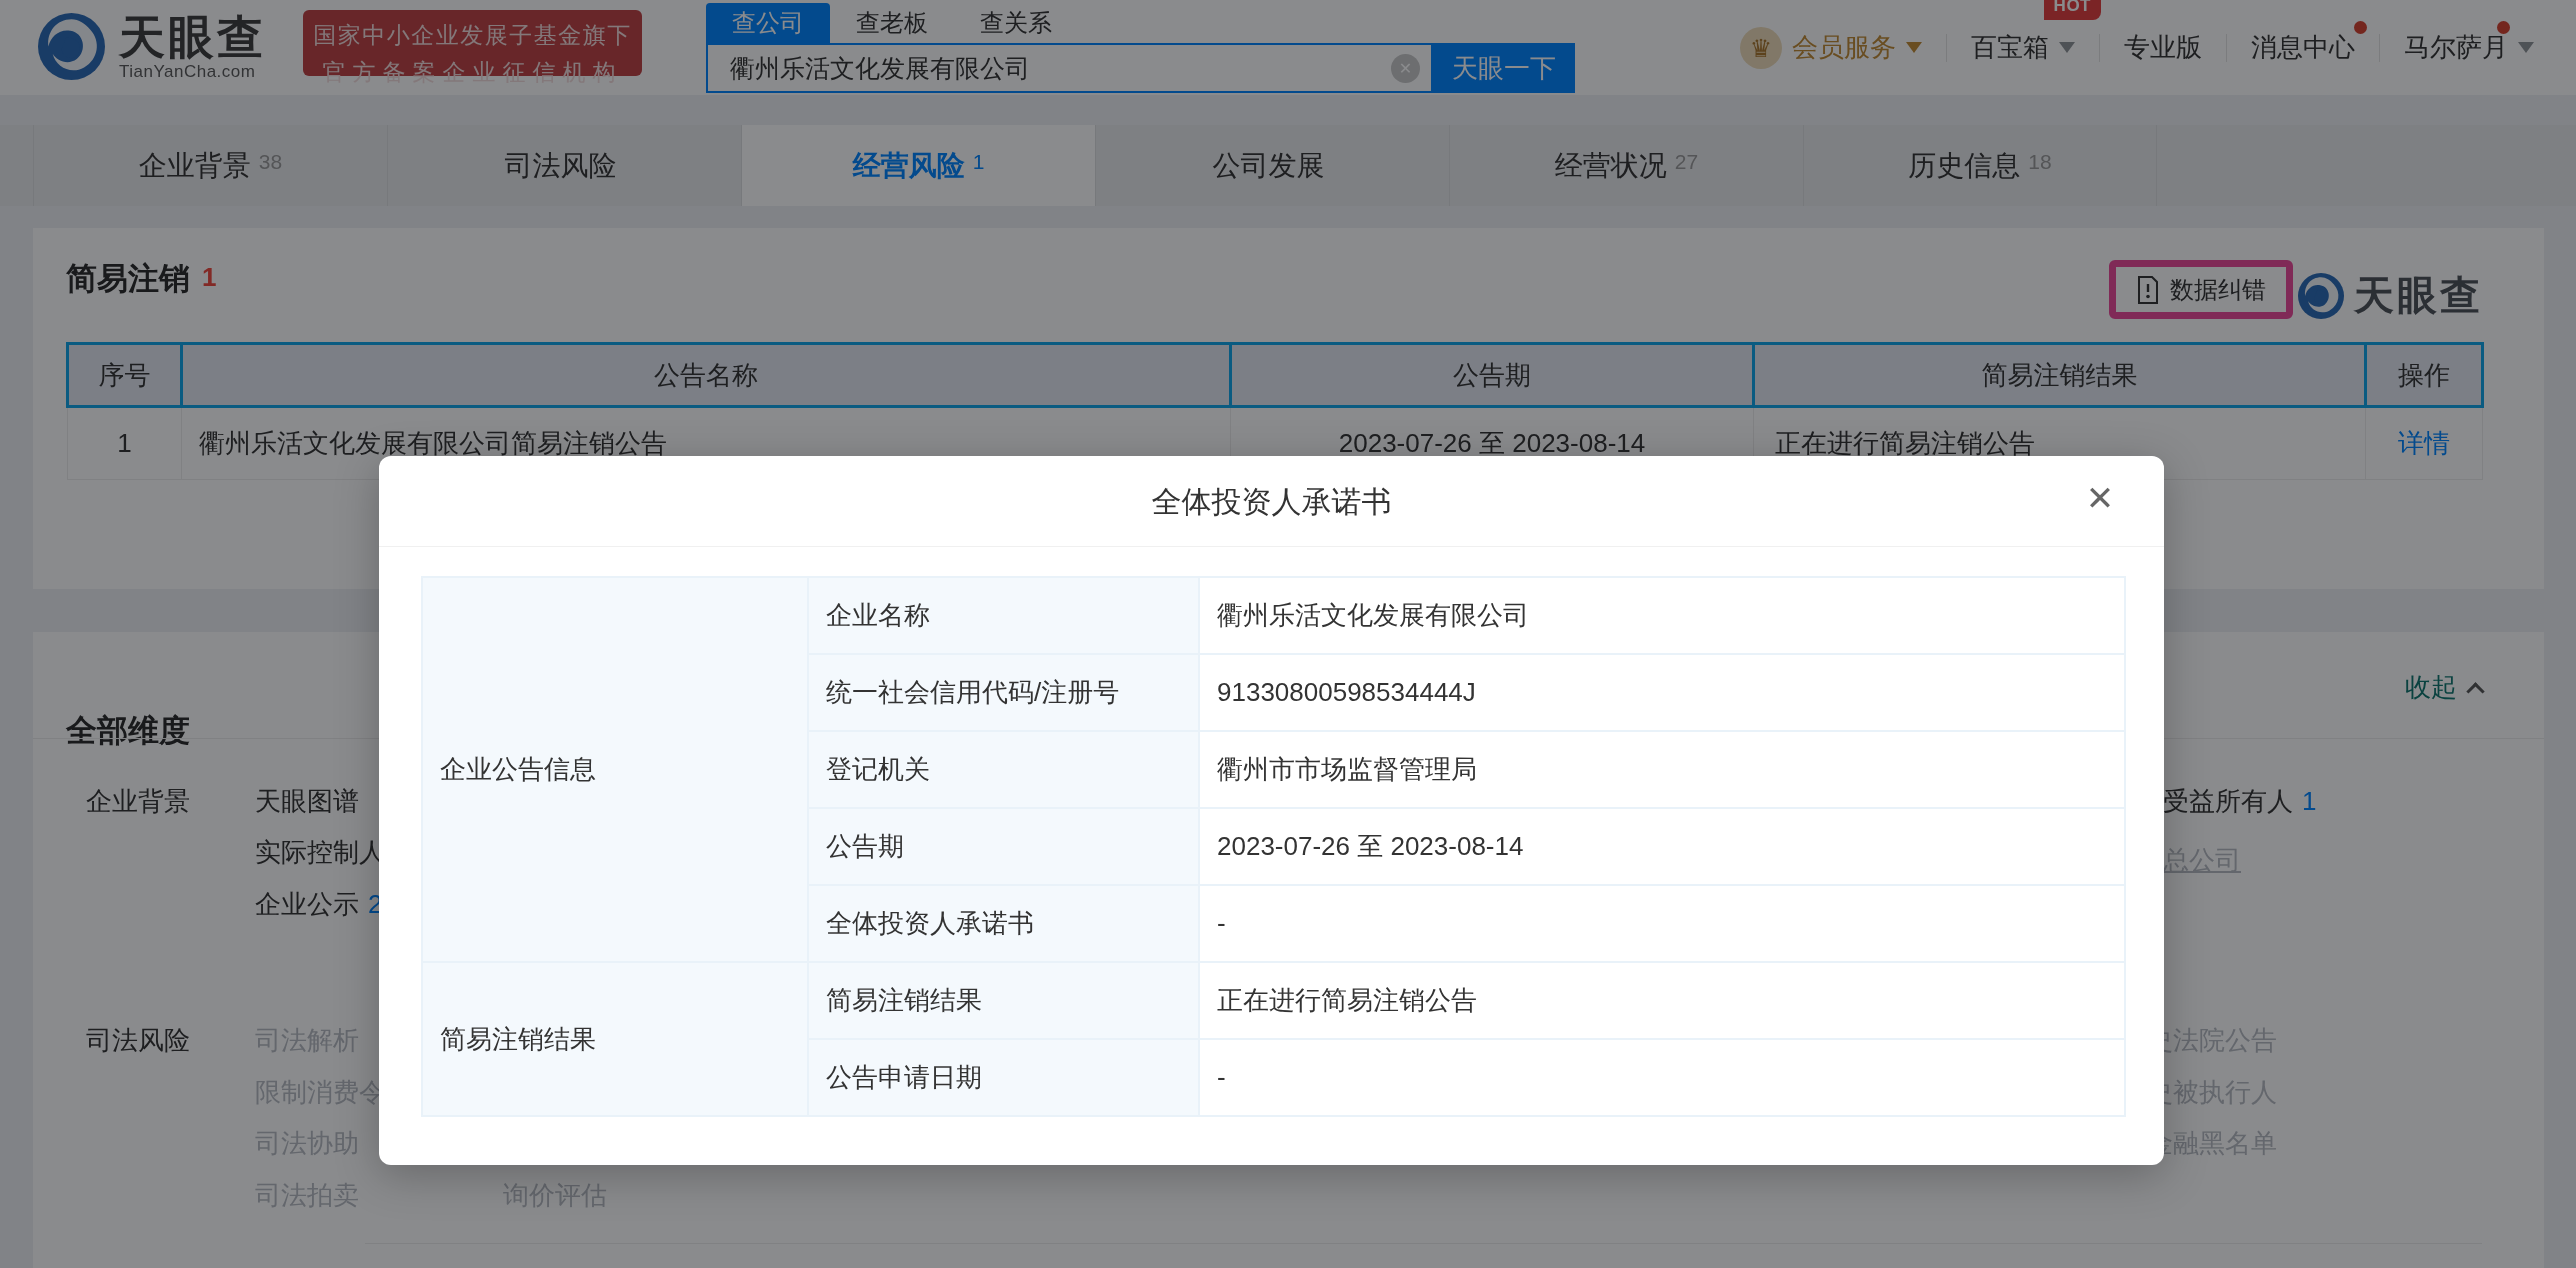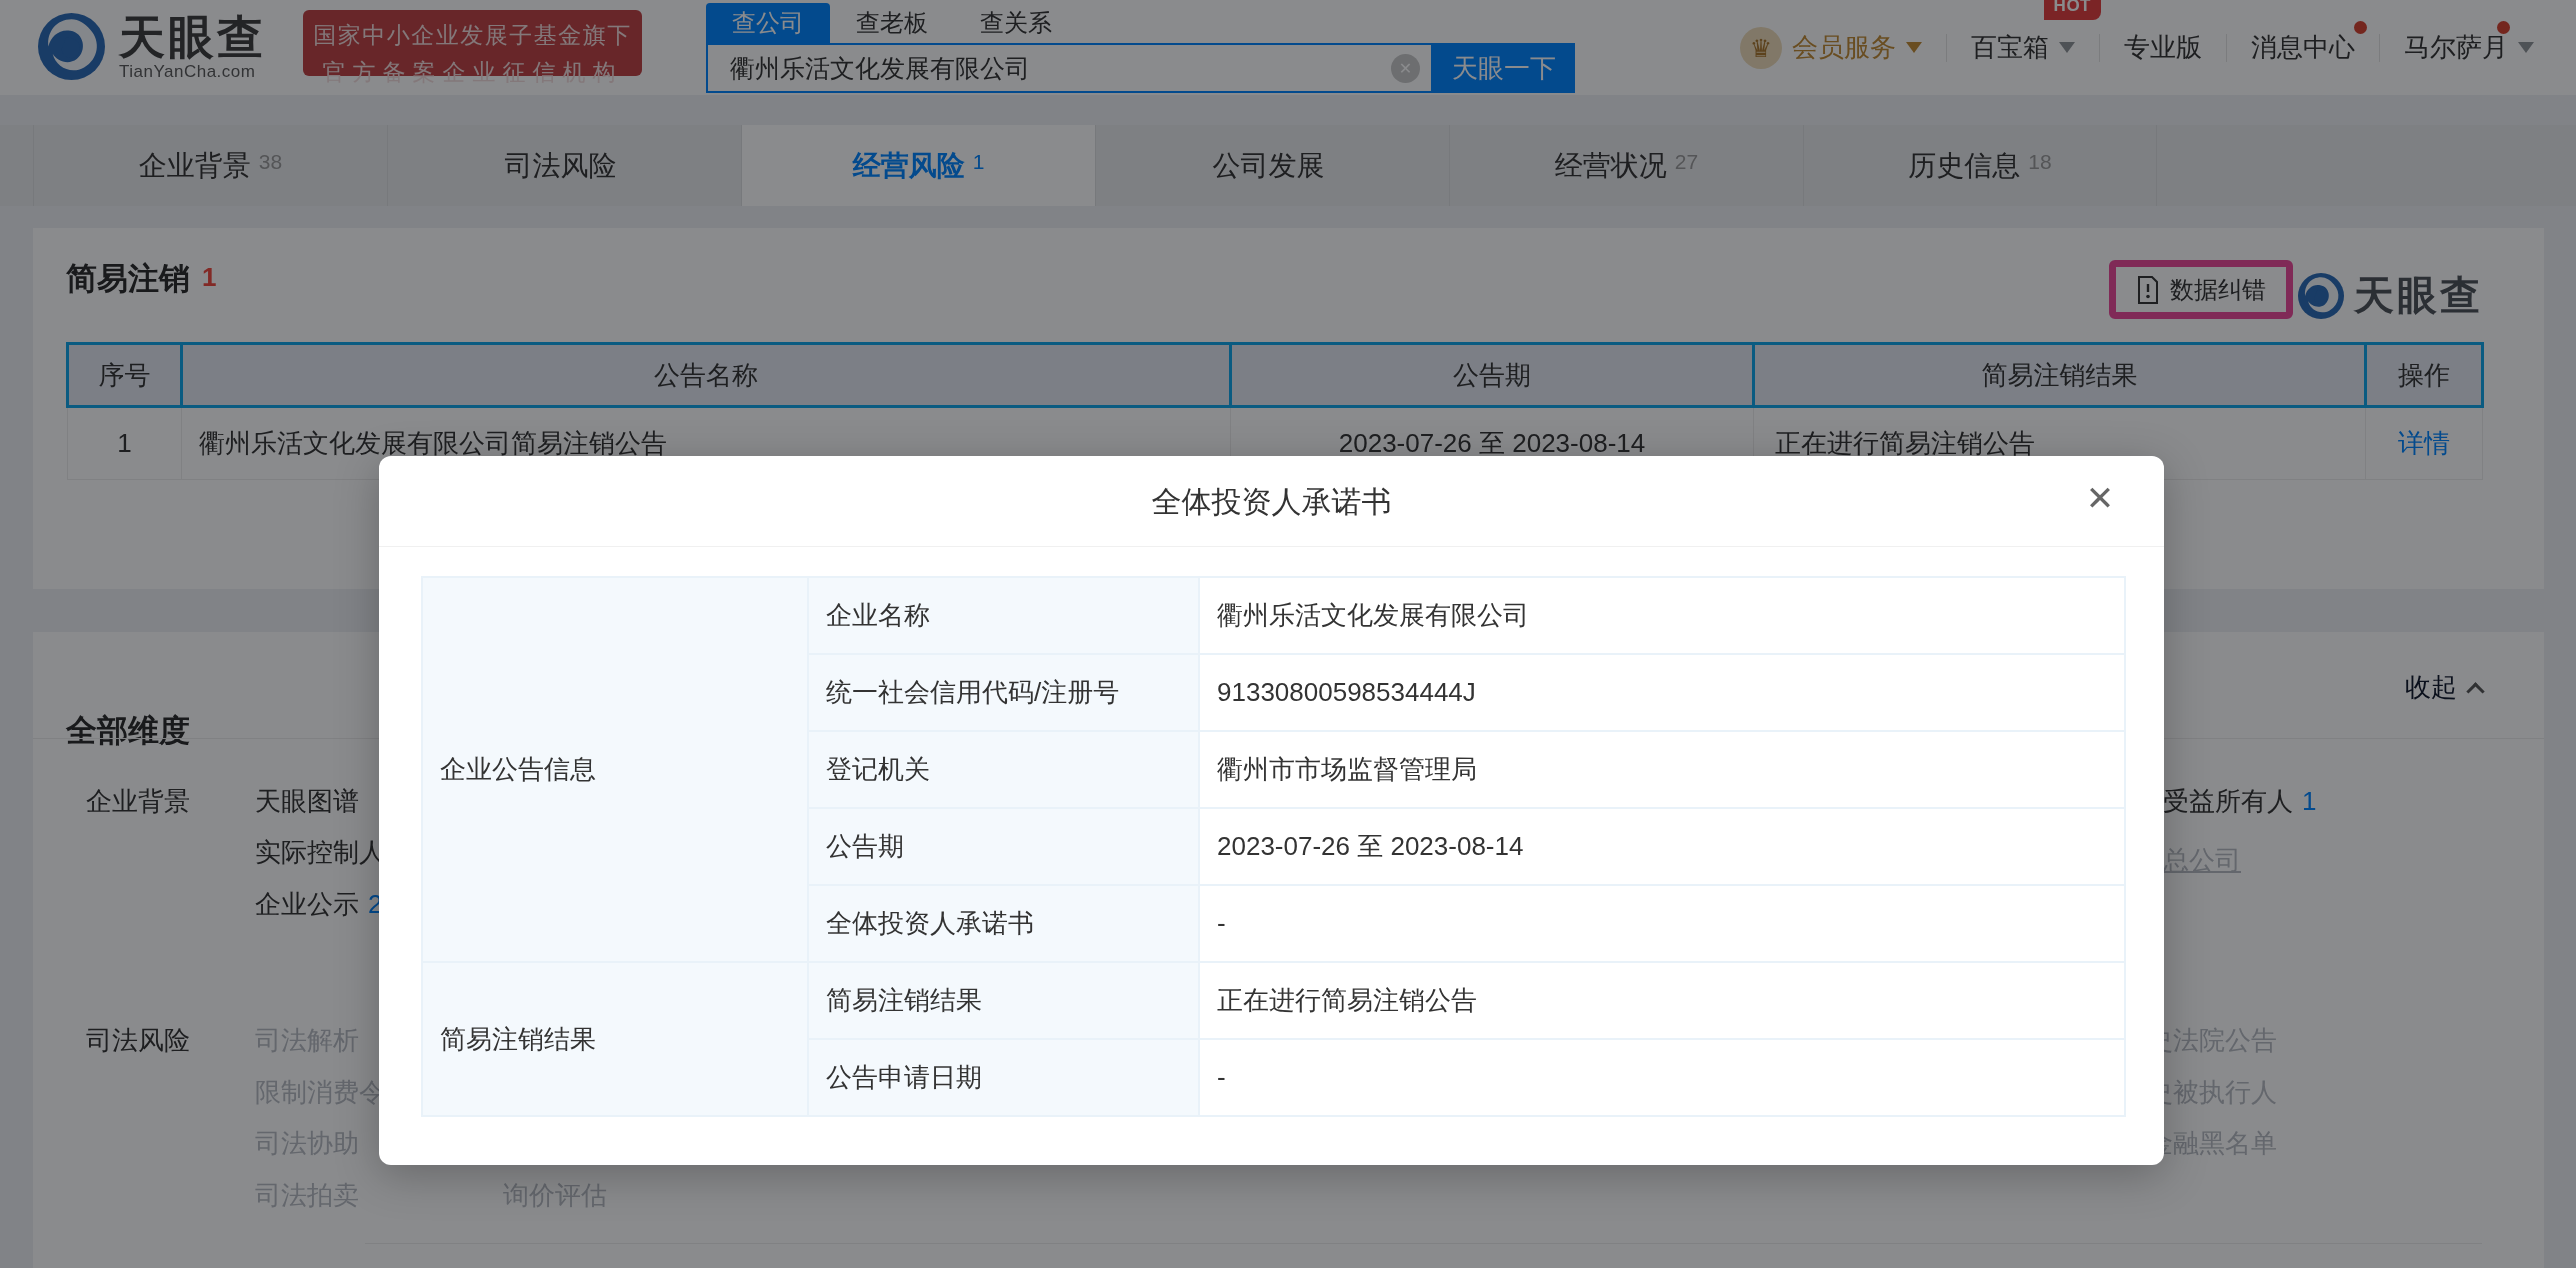--- a/index.html
+++ b/index.html
@@ -58,21 +58,21 @@
   .ltable th { background:#e4e9f2; height:63px; font-weight:normal; border:3px solid #0ea5e9; }
   .ltable td { height:73px; border:1px solid #ececec; background:#fff; }
   .td-center { text-align:center; }
   .td-name { padding-left:17px; }
   .td-result { padding-left:21px; }
   .link { color:#0084ff; cursor:pointer; }
 
   
   .card2 { position:absolute; left:33px; top:632px; width:2511px; height:636px; background:#fff; }
   .dim-title { position:absolute; left:33px; top:34px; font-size:31px; font-weight:600; color:#2a2a2a;margin-top:44px; }
-  .collapse { position:absolute; right:62px; top:38px; font-size:26px; color:#0f172a; cursor:pointer; display:flex; align-items:center; gap:12px; }
+  .collapse { position:absolute; right:62px; top:38px; font-size:26px; color:#0f766e; cursor:pointer; display:flex; align-items:center; gap:12px; }
   .chevron-up { display:inline-block; width:13px; height:13px; border-top:3px solid #555; border-right:3px solid #555; transform:rotate(-45deg); position:relative; top:4px; }
   .dim-divider { position:absolute; left:0; right:0; top:106px; height:1px; background:#ececec; }
   .dim-divider2 { position:absolute; left:332px; right:62px; top:611px; height:1px; background:#ececec; }
   .dim-label { position:absolute; font-size:26px; color:#333; font-weight:500; white-space:nowrap; }
   .dim-item { position:absolute; font-size:26px; color:#333; white-space:nowrap; cursor:pointer; }
   .dim-item.disabled { color:#b7bbc2; cursor:default; }
   .blue-count { color:#0084ff; margin-left:9px; }
 
   
   .dim-overlay { position:absolute; inset:0; background:rgba(6,8,12,0.47); z-index:40; }

